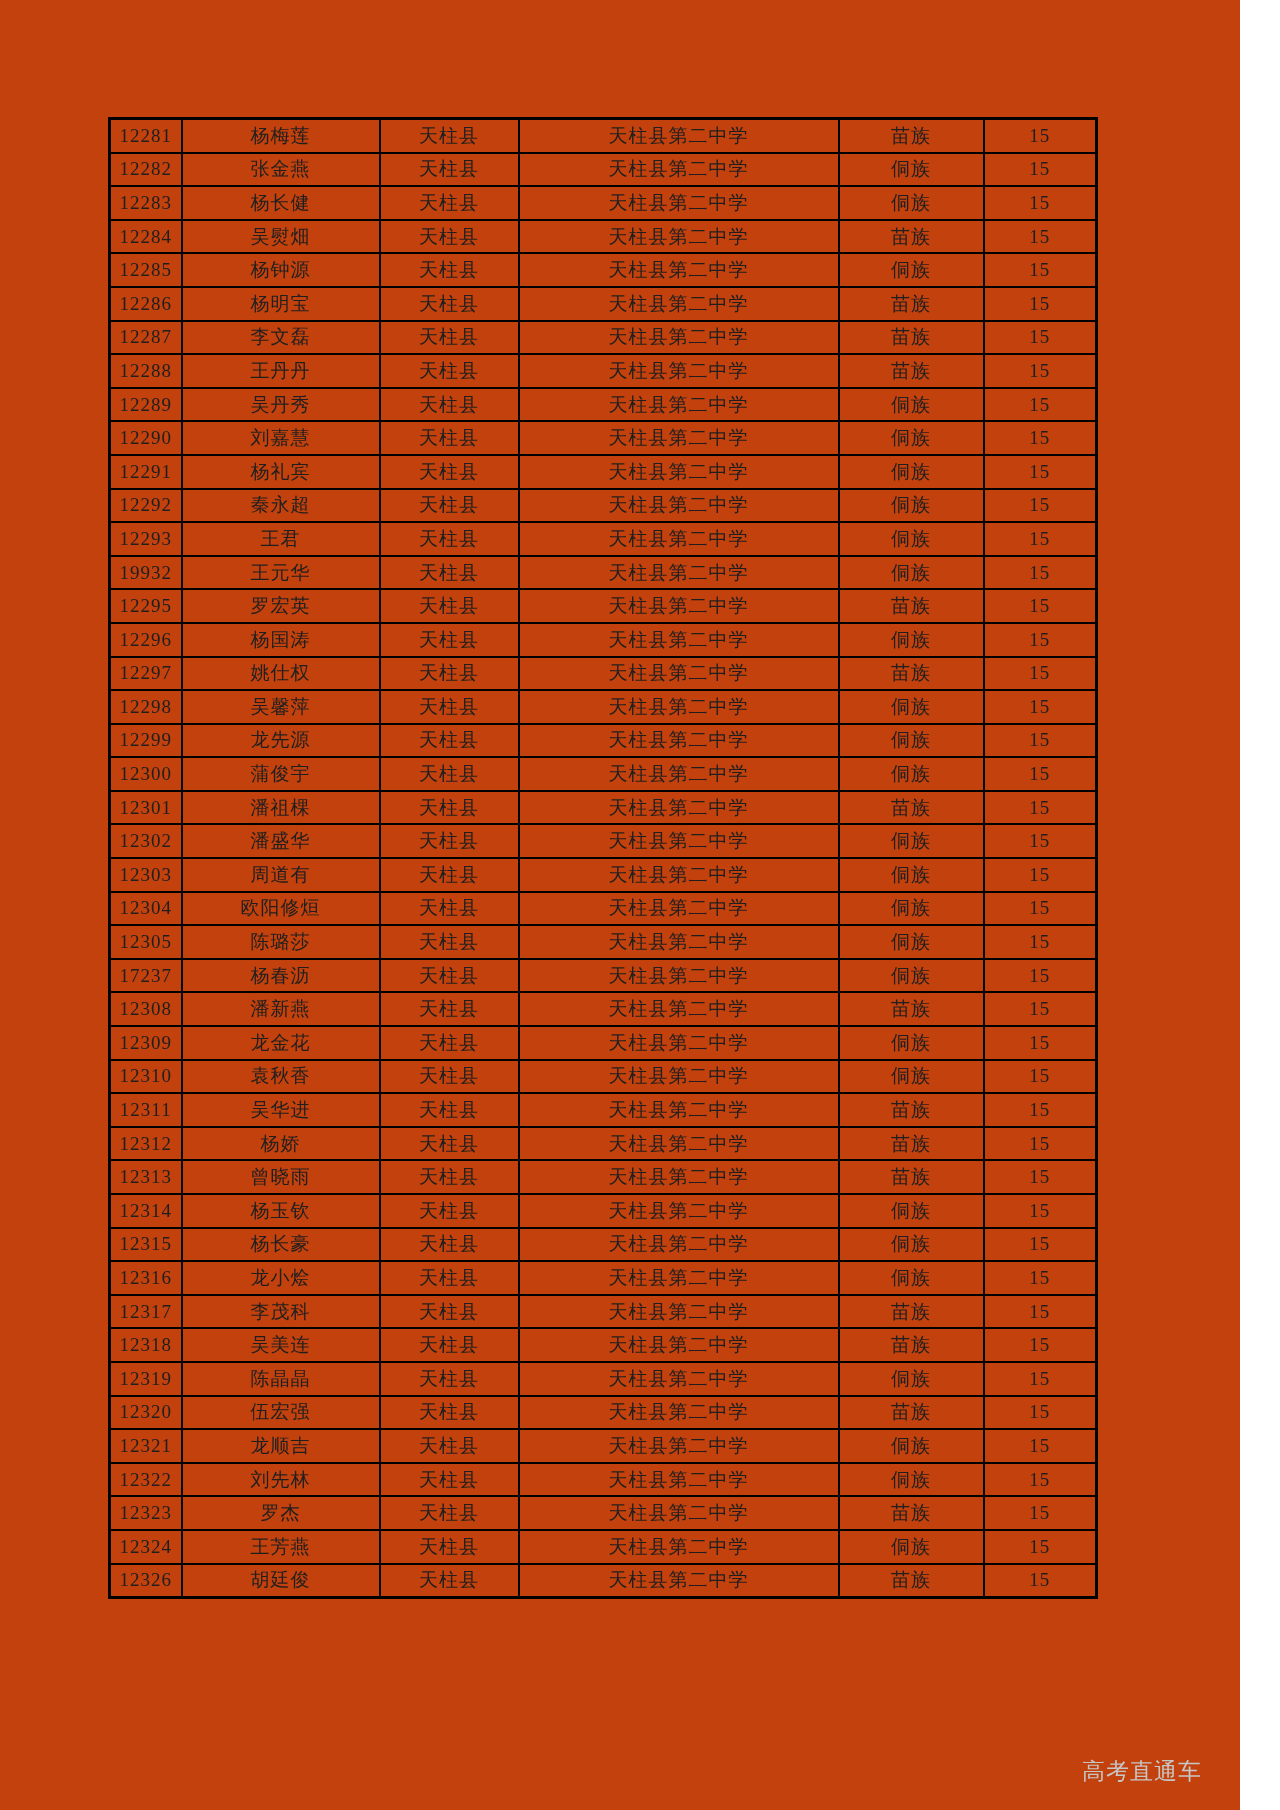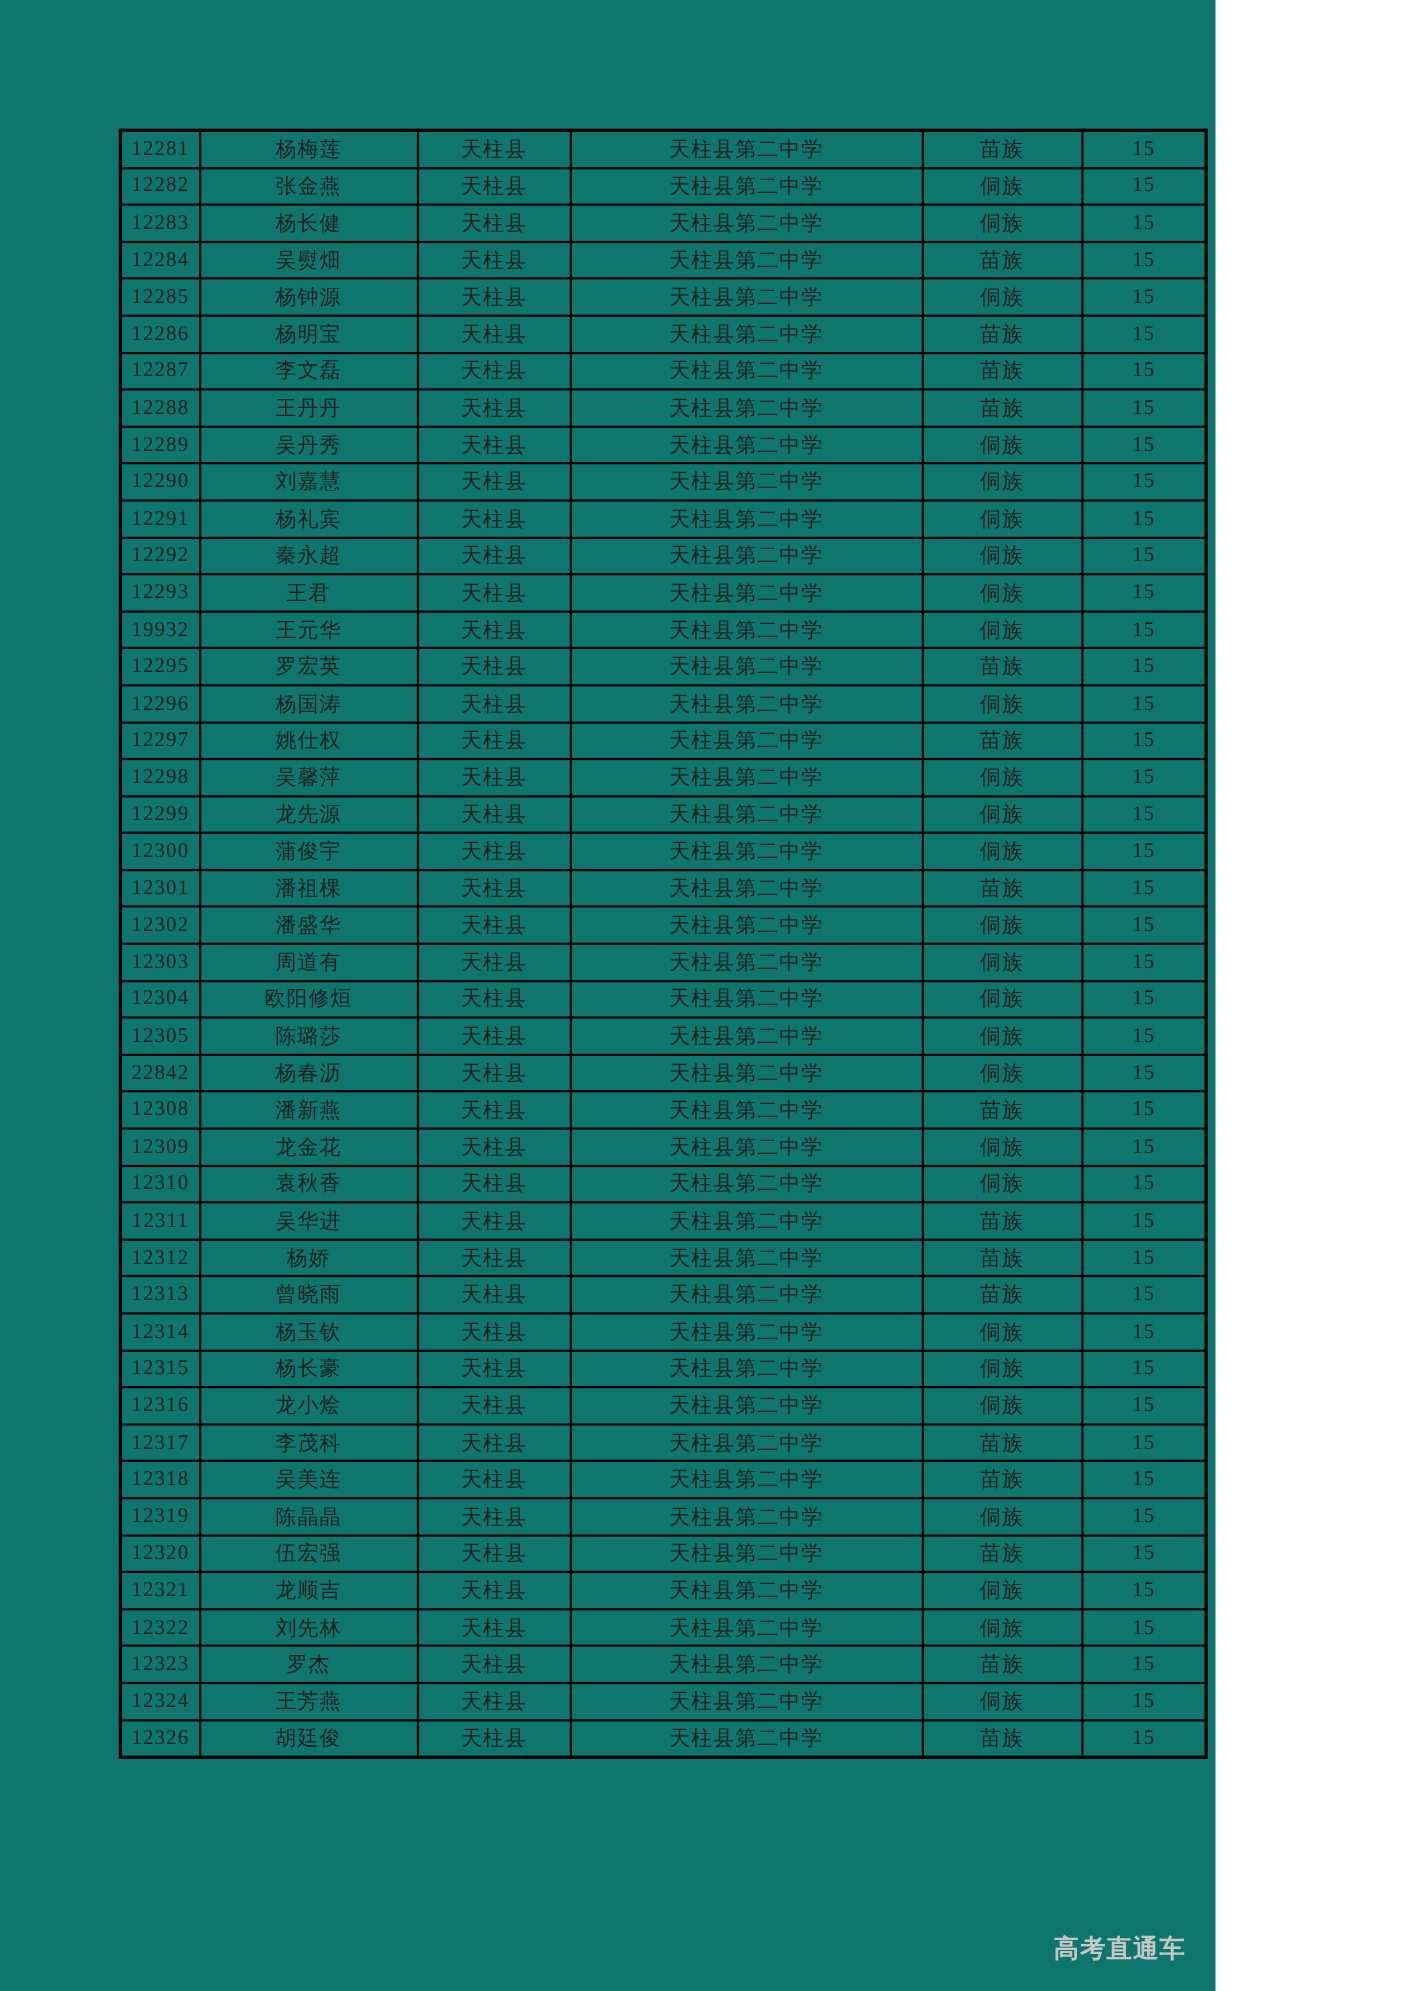--- a/index.html
+++ b/index.html
@@ -2,23 +2,23 @@
 <html><head>
 <meta charset="utf-8">
 <style>
   html, body {
     margin: 0;
     padding: 0;
     background: #ffffff;
   }
   .page {
     position: relative;
-    width: 1105px;
+    width: 1240px;
     height: 1810px;
-    background: #0f766e;
+    background: #c2410c;
     overflow: hidden;
     font-family: "Liberation Serif", "DejaVu Serif", serif;
   }
   table.roster {
     position: absolute;
     left: 108px;
     top: 117px;
     width: 987px;
     border-collapse: collapse;
     table-layout: fixed;
@@ -44,25 +44,25 @@
   col.col-value     { width: 113px; }
   td.col-id {
     font-size: 21px;
     letter-spacing: 0.5px;
   }
   td.col-value {
     font-size: 21px;
   }
   .watermark {
     position: absolute;
-    right: 27px;
+    right: 38px;
     top: 1756px;
     font-family: "Liberation Sans", "DejaVu Sans", sans-serif;
     font-size: 23px;
-    font-weight: bold;
+    font-weight: normal;
     color: #c6c6c6;
     letter-spacing: 1px;
   }
 </style>
 </head>
 <body>
 
 <div class="page">
 
   <table class="roster">
@@ -269,21 +269,21 @@
         </tr>
         <tr>
           <td class="col-id">12305</td>
           <td class="col-name">陈璐莎</td>
           <td class="col-county">天柱县</td>
           <td class="col-school">天柱县第二中学</td>
           <td class="col-ethnicity">侗族</td>
           <td class="col-value">15</td>
         </tr>
         <tr>
-          <td class="col-id">22842</td>
+          <td class="col-id">17237</td>
           <td class="col-name">杨春沥</td>
           <td class="col-county">天柱县</td>
           <td class="col-school">天柱县第二中学</td>
           <td class="col-ethnicity">侗族</td>
           <td class="col-value">15</td>
         </tr>
         <tr>
           <td class="col-id">12308</td>
           <td class="col-name">潘新燕</td>
           <td class="col-county">天柱县</td>

